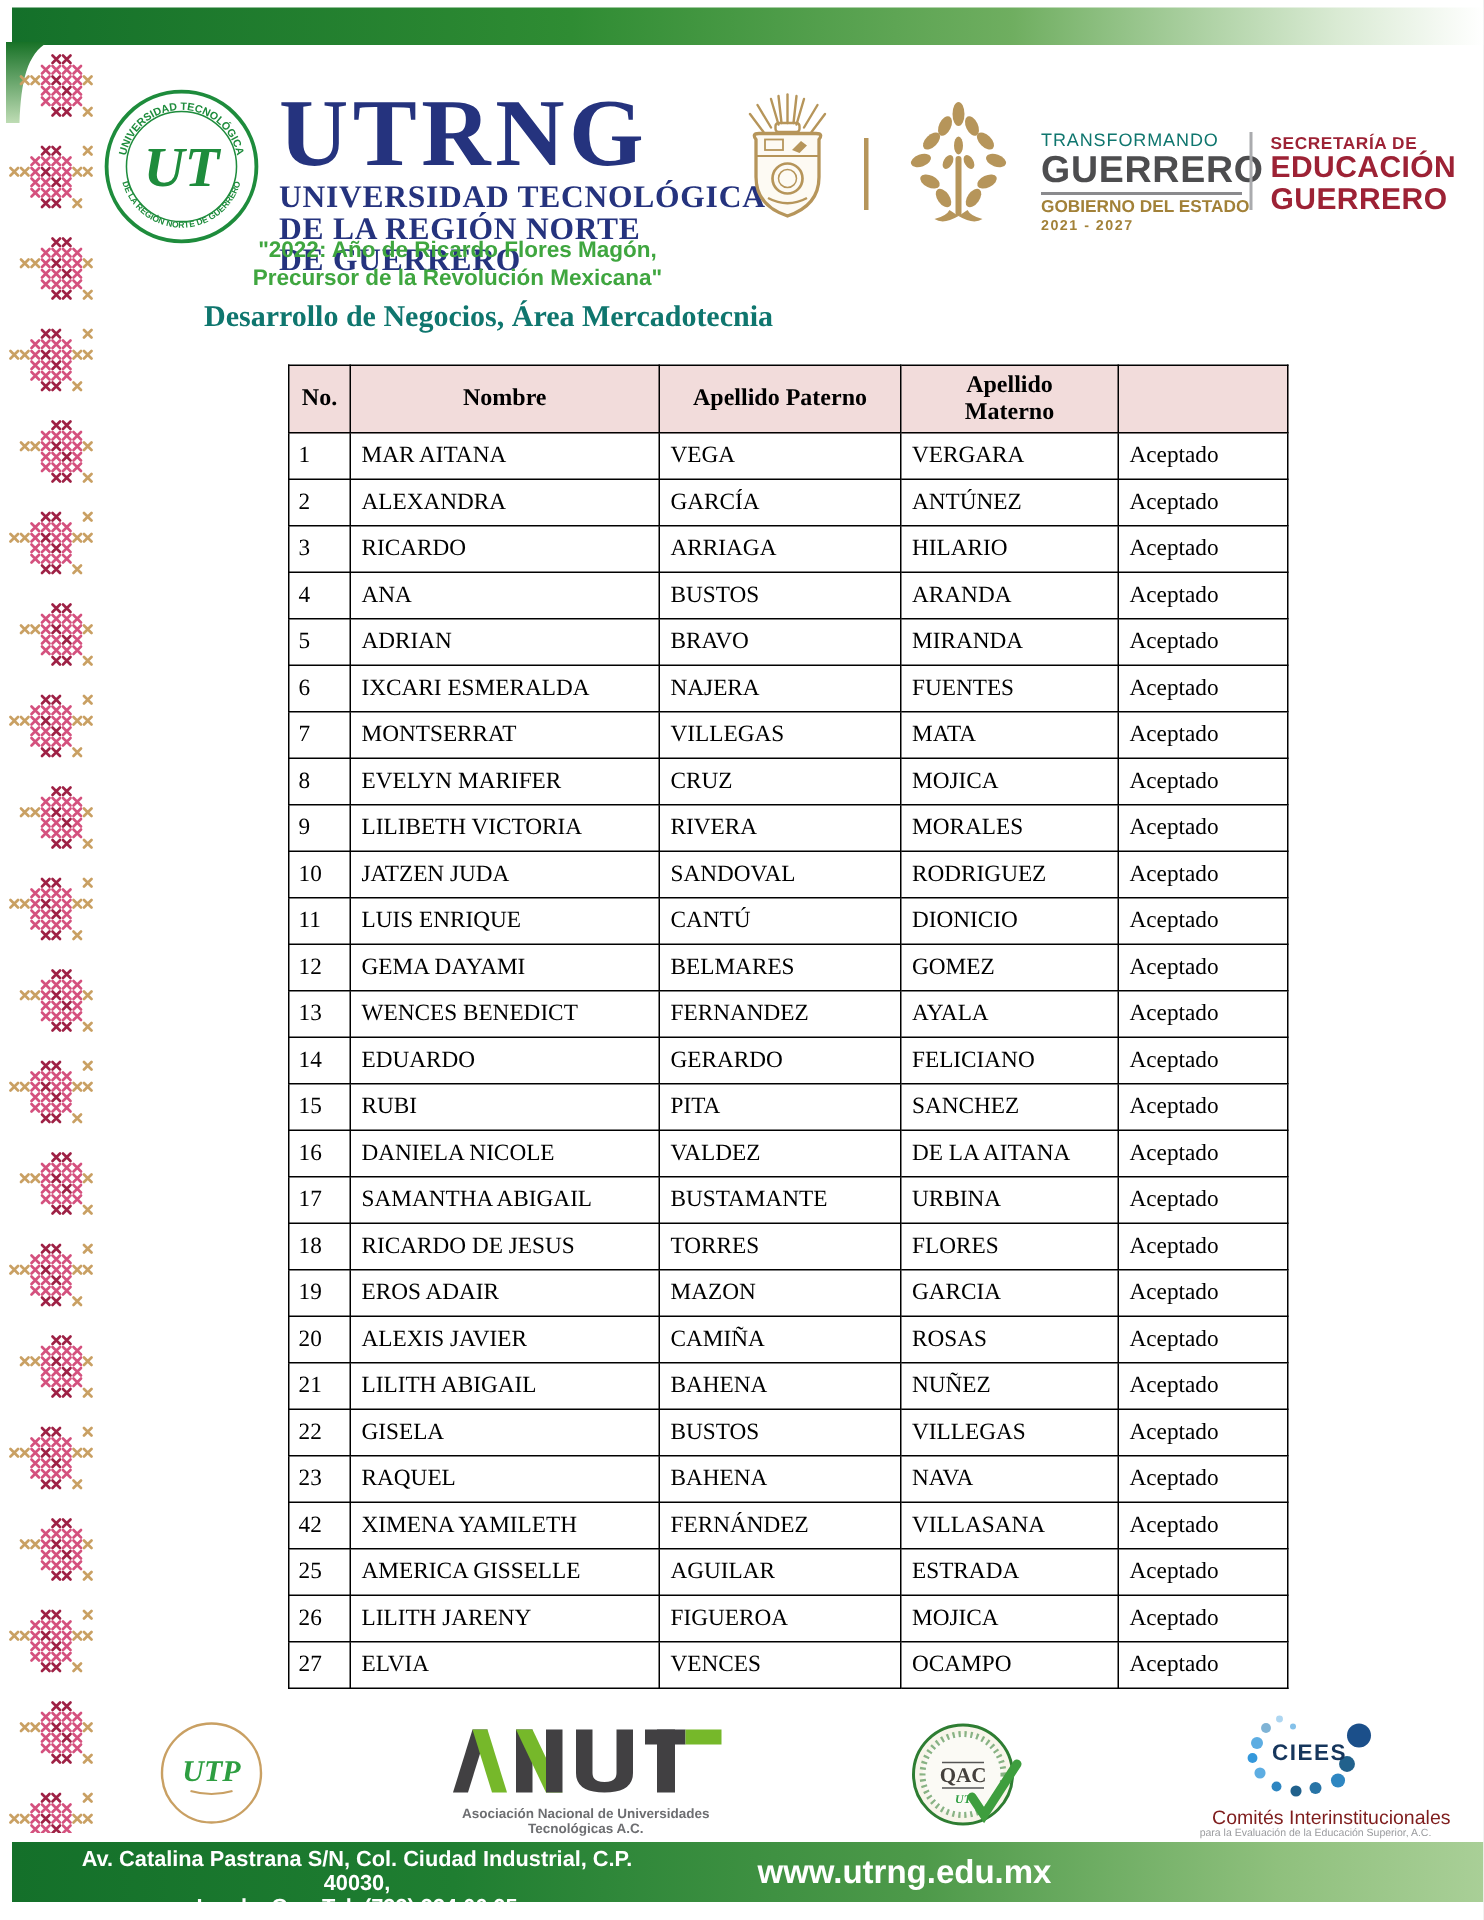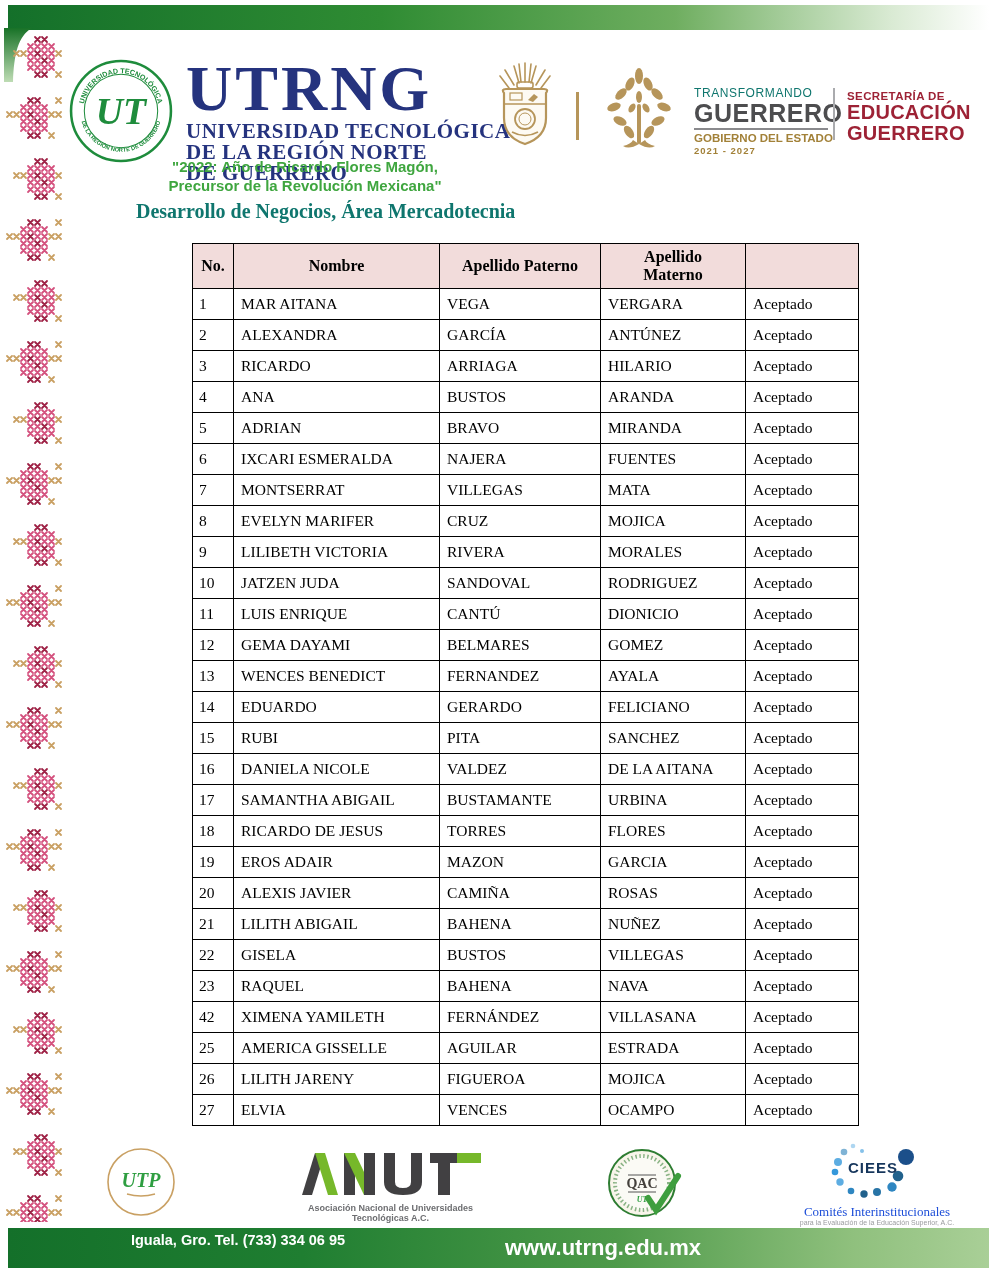--- a/index.html
+++ b/index.html
@@ -44,22 +44,22 @@
   table.roster th{background:#f2dcdb;border:1px solid #000;font-size:16px;font-weight:bold;
     text-align:center;vertical-align:middle;height:44px;padding:0 4px;}
   table.roster th.th-materno{padding:0 18px;}
   table.roster td{border:1px solid #000;font-size:15.5px;height:30px;vertical-align:middle;
     padding:0 4px 0 7px;white-space:nowrap;overflow:hidden;}
   table.roster td.c-no{padding-left:6px;}
 
   
   .anut-caption{width:205px;text-align:center;font-family:"Liberation Sans","DejaVu Sans",sans-serif;
     font-size:9px;font-weight:bold;color:#6d6e71;margin-top:3px;}
-  .ciees-cap1{position:absolute;left:787px;top:1204px;width:180px;text-align:center;
-    font-family:Liberation Serif, serif;font-size:13px;color:#1d4ed8;}
+  .ciees-cap1{position:absolute;left:787px;top:1204px;width:180px;text-align:right;
+    font-family:Liberation Sans, sans-serif;font-size:13px;color:#7f1d1d;}
   .ciees-cap2{position:absolute;left:787px;top:1219px;width:180px;text-align:center;
     font-family:"Liberation Sans","DejaVu Sans",sans-serif;font-size:7px;color:#9a9b9e;}
 </style>
 </head>
 <body>
 
 <div class="page">
 
   <div class="top-bar"></div>
 
@@ -509,18 +509,19 @@
     <circle cx="64" cy="47" r="4.7" fill="#2e86c1"></circle>
     <circle cx="70" cy="36" r="5.3" fill="#21618c"></circle>
     <circle cx="78" cy="17" r="8" fill="#1b4f8a"></circle>
     <text x="20" y="33" font-size="15" font-weight="bold" fill="#16365c" font-family="Liberation Sans,sans-serif" letter-spacing="1">CIEES</text>
   </svg>
   <div class="ciees-cap1">Comités Interinstitucionales</div>
   <div class="ciees-cap2">para la Evaluación de la Educación Superior, A.C.</div>
 
   <div class="footer-bar">
     <div class="address">
+      <div>Av. Catalina Pastrana S/N, Col. Ciudad Industrial, C.P. 40030,</div>
       <div>Iguala, Gro. Tel. (733) 334 06 95</div>
     </div>
     <div class="website">www.utrng.edu.mx</div>
   </div>
 
 </div>
 
 </body></html>

